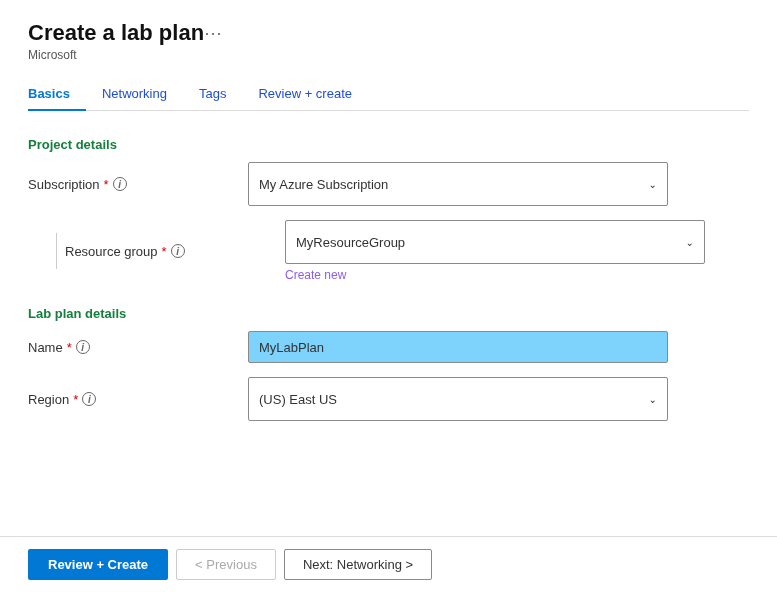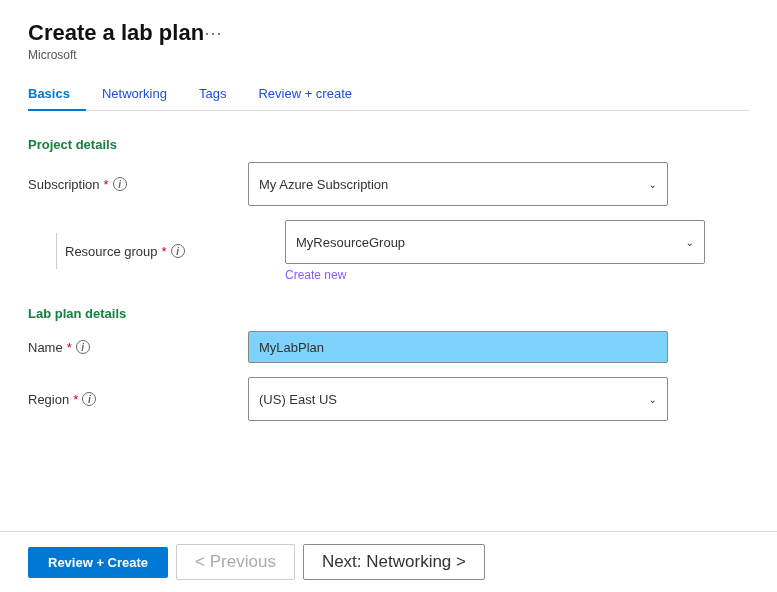--- a/index.html
+++ b/index.html
@@ -187,21 +187,21 @@
       font-size: 13px;
       font-weight: 600;
       border-radius: 2px;
       cursor: pointer;
     }
     .btn-secondary {
       background: #fff;
       color: #333;
       border: 1px solid #8a8a8a;
       padding: 7px 18px;
-      font-size: 17px;
+      font-size: 13px;
       border-radius: 2px;
       cursor: pointer;
     }
     .btn-secondary:disabled,
     .btn-secondary.disabled {
       color: #aaa;
       border-color: #ccc;
       cursor: not-allowed;
     }
   </style>

